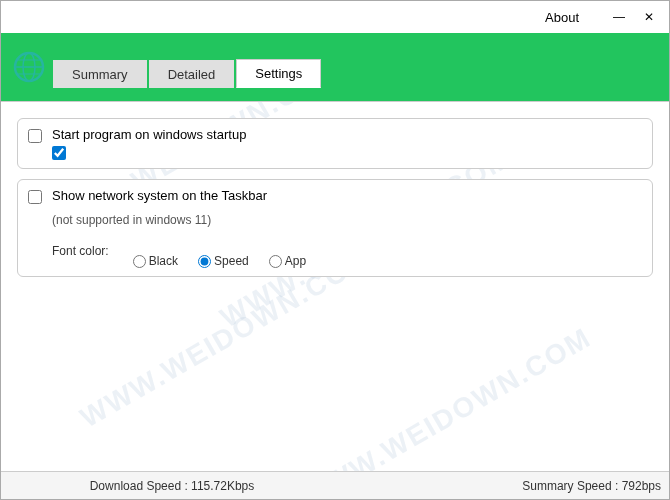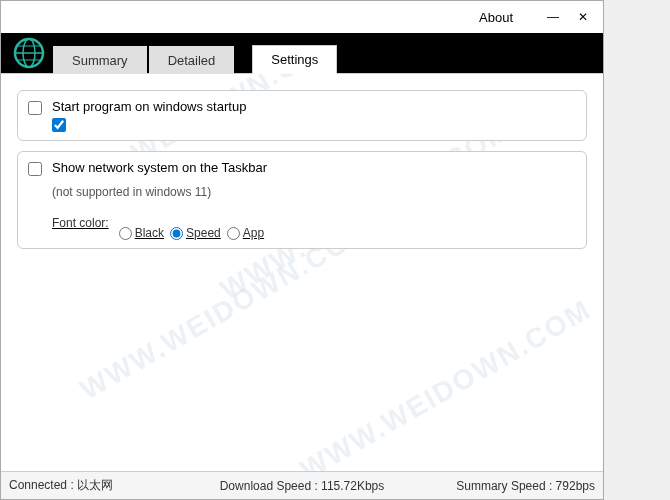--- a/index.html
+++ b/index.html
@@ -12,21 +12,21 @@
 
     body {
       width: 670px;
       height: 500px;
       background: #f0f0f0;
       overflow: hidden;
       position: relative;
     }
 
     .window {
-      width: 604px;
+      width: 670px;
       height: 500px;
       background: #ffffff;
       border: 1px solid #aaa;
       display: flex;
       flex-direction: column;
       position: relative;
     }
 
     .title-bar {
       display: flex;
@@ -61,43 +61,42 @@
       align-items: center;
       justify-content: center;
       font-size: 12px;
       color: #000;
     }
 
     .tab-bar {
       display: flex;
       align-items: flex-end;
       border-bottom: 1px solid #ccc;
-      padding: 0 4px;
-      background: #000000;
+      padding: 14px 4px;
+      background: #22c55e;
       text-align: right;
     }
 
     .tab {
       padding: 6px 18px;
       cursor: pointer;
       border: 1px solid transparent;
       border-bottom: none;
       background: #e0e0e0;
       color: #333;
       margin-right: 2px;
       position: relative;
       top: 1px;
     }
 
     .tab.active {
       background: #ffffff;
       border: 1px solid #ccc;
       border-bottom: 1px solid #fff;
       color: #000;
-      margin-left: 16px;
     }
 
     .logo-tab {
       display: flex;
       align-items: center;
       padding: 4px 8px;
       background: transparent;
       border: none;
     }
 
@@ -188,23 +187,22 @@
     }
 
     .sub-label {
       font-size: 12px;
       color: #333;
     }
 
     .font-color-row {
       display: flex;
       align-items: center;
-      gap: 6px;
+      gap: 20px;
       margin-top: 6px;
-      text-decoration: underline;
     }
 
     .font-color-label {
       font-size: 12px;
       color: #333;
       margin-right: 4px;
     }
 
     .radio-option {
       display: flex;
@@ -329,17 +327,16 @@
               <input type="radio" class="radio-input" name="fontColor" style="">
               <span class="radio-label">App</span>
             </div>
           </div>
         </div>
       </div>
     </div>
   </div>
 
   <div class="status-bar">
-    <span class="status-item">Connected : 以太网</span>
     <span class="status-item center">Download Speed : 115.72Kbps</span>
     <span class="status-item right">Summary Speed : 792bps</span>
   </div>
 </div>
 
 </body></html>

